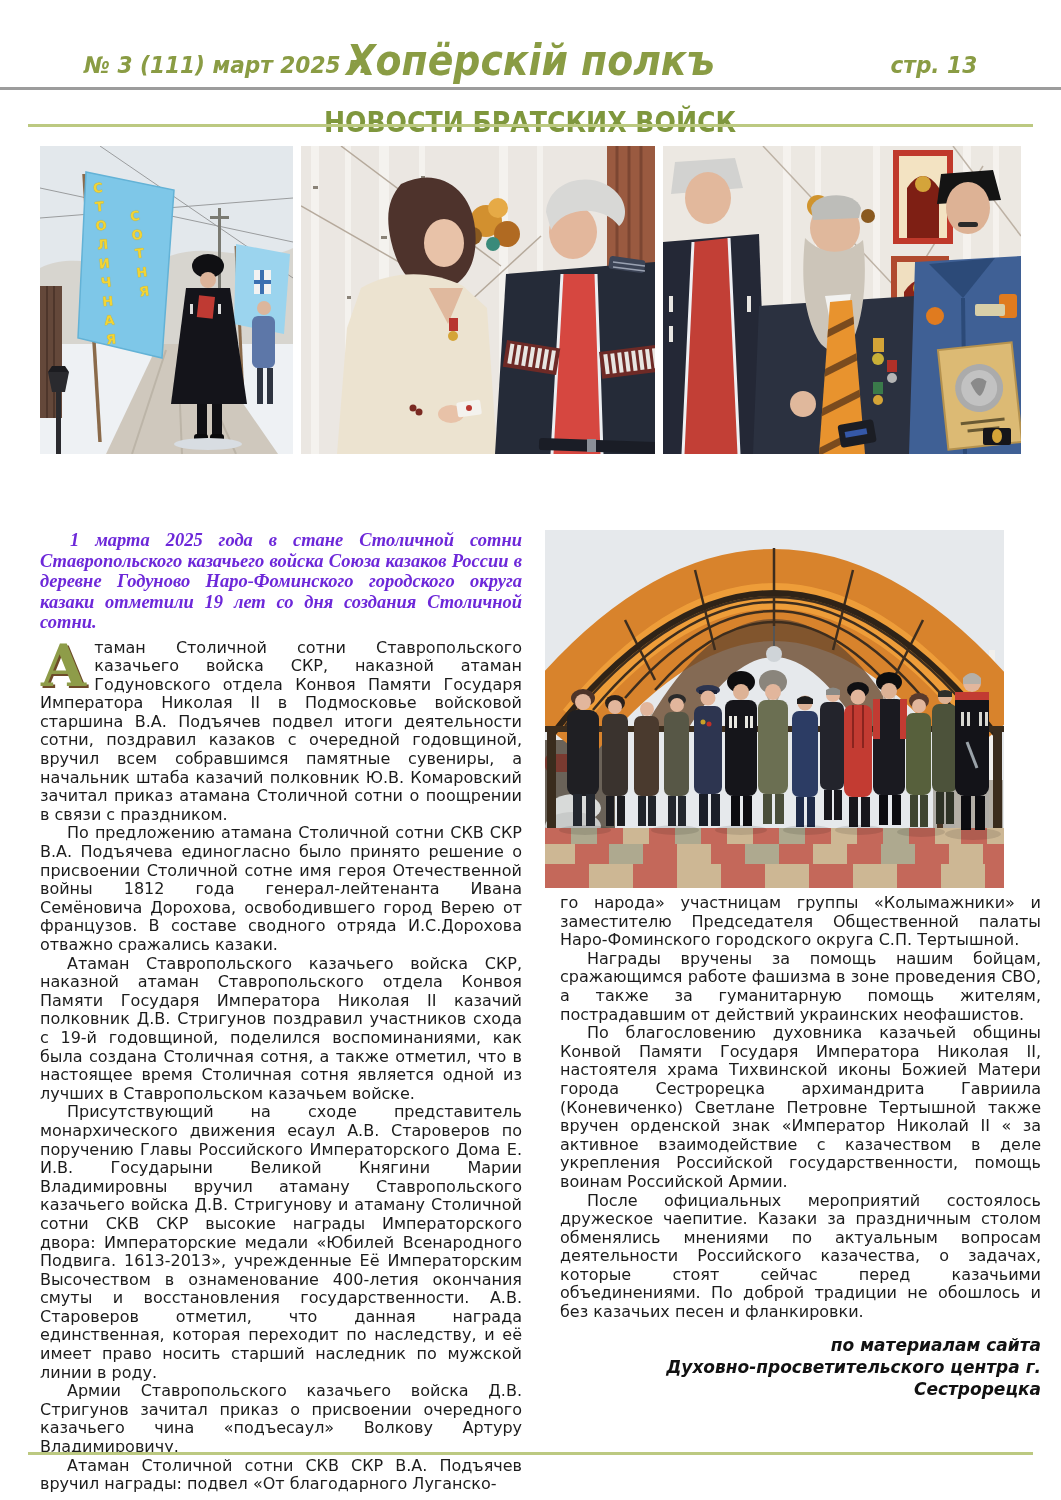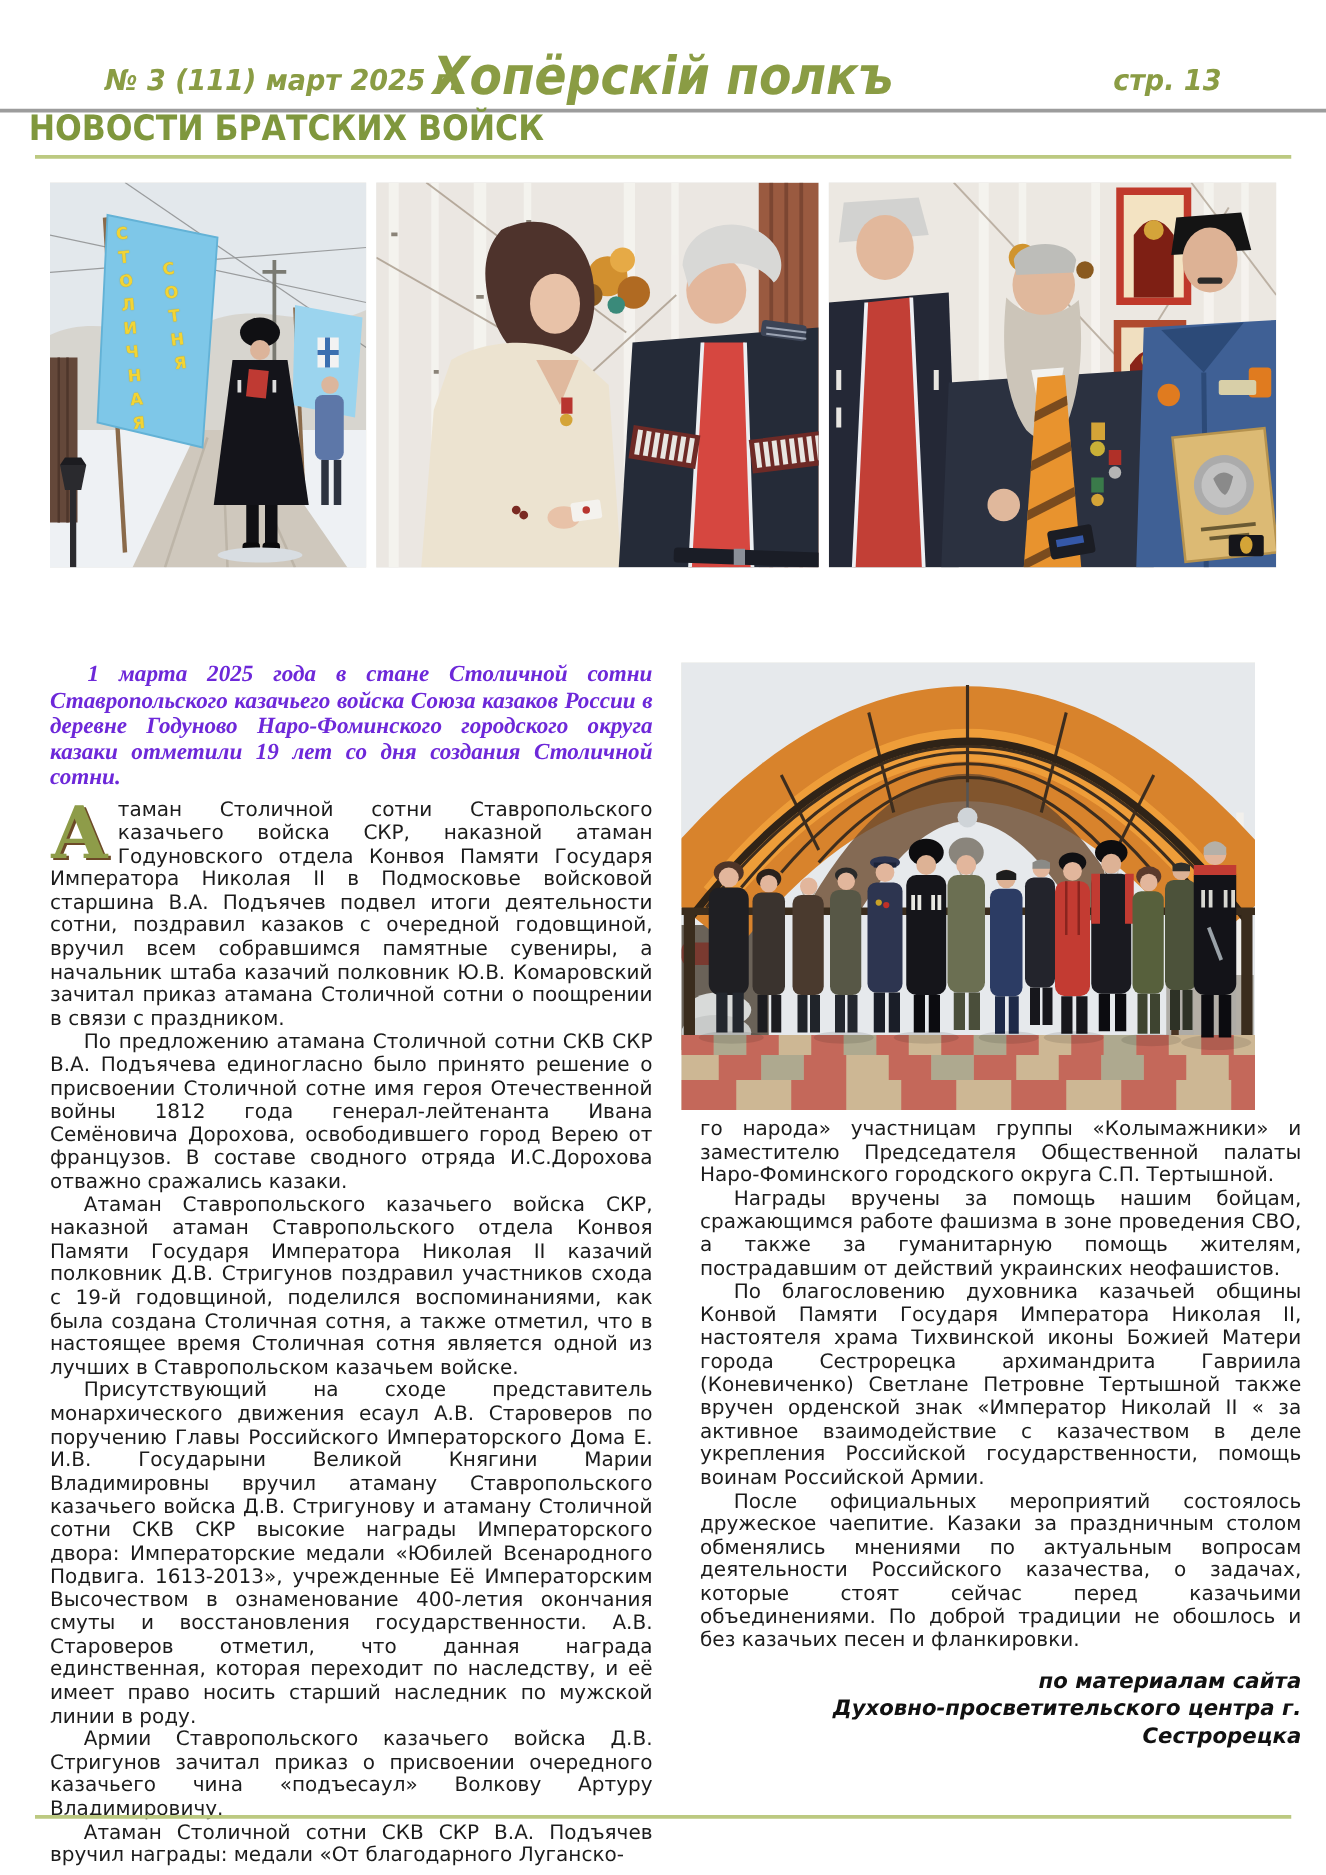--- a/index.html
+++ b/index.html
@@ -7,21 +7,21 @@
         font-family:"DejaVu Sans",sans-serif;}
   .abs{position:absolute;}
   .issue{left:84px;top:52px;font:700 italic 23px "DejaVu Sans",sans-serif;color:#8a9c44;transform:scaleX(.94);transform-origin:left top;white-space:nowrap;}
   .paper-title{left:0;right:0;top:36px;text-align:center;}
   .paper-title span{display:inline-block;font:700 italic 42px "DejaVu Sans",sans-serif;color:#8a9c44;transform:scaleX(.9);transform-origin:center top;white-space:nowrap;}
   .page-num{right:84px;top:52px;font:700 italic 23px "DejaVu Sans",sans-serif;color:#8a9c44;transform:scaleX(.94);transform-origin:right top;white-space:nowrap;}
   .rule{height:3px;}
   .rule-gray{top:87px;left:0;width:1061px;background:#9c9c9c;}
   .rule-olive1{top:124px;left:28px;width:1005px;background:#bcc981;}
   .rule-bottom{top:1452px;left:28px;width:1005px;background:#bcc981;}
-  .section-title{top:86px;left:0;right:0;}
+  .section-title{top:106px;left:0;right:0;text-align:center;}
   .section-title span{display:inline-block;font:700 28px "DejaVu Sans",sans-serif;color:#7f973d;transform:scaleX(.9);transform-origin:center top;white-space:nowrap;}
   .photo{overflow:hidden;background:#e8e8e4;}
   .photo svg{display:block;}
   .photo1{left:40px;top:146px;width:253px;height:308px;}
   .photo2{left:301px;top:146px;width:354px;height:308px;}
   .photo3{left:663px;top:146px;width:358px;height:308px;}
   .photo4{left:545px;top:530px;width:459px;height:358px;}
   .headline{top:450px;left:0;right:0;text-align:center;}
   .headline span{display:inline-block;font:700 58px/66px "DejaVu Sans",sans-serif;color:#a4b257;transform:scaleX(.72);transform-origin:center top;white-space:nowrap;
                  text-shadow:2px 2px 0 #7a4b26,3px 3px 0 #7a4b26,4px 4px 0 #7a4b26;}
@@ -301,21 +301,21 @@
   </div>
 
 
   <div class="abs col-left">
     <p class="lead">1 марта 2025 года в стане Столичной сотни Ставропольского казачьего войска Союза казаков России в деревне Годуново Наро-Фоминского городского округа казаки отметили 19 лет со дня создания Столичной сотни.</p>
     <p class="body cont"><span class="dropcap">А</span><span>таман Столичной сотни Ставропольского казачьего войска СКР, наказной атаман Годуновского отдела Конвоя Памяти Государя Императора Николая II в Подмосковье войсковой старшина В.А. Подъячев подвел итоги деятельности сотни, поздравил казаков с очередной годовщиной, вручил всем собравшимся памятные сувениры, а начальник штаба казачий полковник Ю.В. Комаровский зачитал приказ атамана Столичной сотни о поощрении в связи с праздником.</span></p>
     <p class="body">По предложению атамана Столичной сотни СКВ СКР В.А. Подъячева единогласно было принято решение о присвоении Столичной сотне имя героя Отечественной войны 1812 года генерал-лейтенанта Ивана Семёновича Дорохова, освободившего город Верею от французов. В составе сводного отряда И.С.Дорохова отважно сражались казаки.</p>
     <p class="body">Атаман Ставропольского казачьего войска СКР, наказной атаман Ставропольского отдела Конвоя Памяти Государя Императора Николая II казачий полковник Д.В. Стригунов поздравил участников схода с 19-й годовщиной, поделился воспоминаниями, как была создана Столичная сотня, а также отметил, что в настоящее время Столичная сотня является одной из лучших в Ставропольском казачьем войске.</p>
     <p class="body">Присутствующий на сходе представитель монархического движения есаул А.В. Староверов по поручению Главы Российского Императорского Дома Е. И.В. Государыни Великой Княгини Марии Владимировны вручил атаману Ставропольского казачьего войска Д.В. Стригунову и атаману Столичной сотни СКВ СКР высокие награды Императорского двора: Императорские медали «Юбилей Всенародного Подвига. 1613-2013», учрежденные Её Императорским Высочеством в ознаменование 400-летия окончания смуты и восстановления государственности. А.В. Староверов отметил, что данная награда единственная, которая переходит по наследству, и её имеет право носить старший наследник по мужской линии в роду.</p>
     <p class="body">Армии Ставропольского казачьего войска Д.В. Стригунов зачитал приказ о присвоении очередного казачьего чина «подъесаул» Волкову Артуру Владимировичу.</p>
-    <p class="body">Атаман Столичной сотни СКВ СКР В.А. Подъячев вручил награды: медали «От благодарного Луганско-</p>
+    <p class="body">Атаман Столичной сотни СКВ СКР В.А. Подъячев вручил награды: подвел «От благодарного Луганско-</p>
   </div>
 
   <div class="abs photo photo4">
     <svg width="459" height="358" viewBox="0 0 459 358" xmlns="http://www.w3.org/2000/svg">
       <rect width="459" height="358" fill="#e6e9ec"></rect>
       <g fill="#f2f0ec">
         <rect x="410" y="120" width="6" height="180"></rect>
           <rect x="428" y="116" width="5" height="184"></rect>
           <rect x="444" y="120" width="6" height="180"></rect>
       </g>

